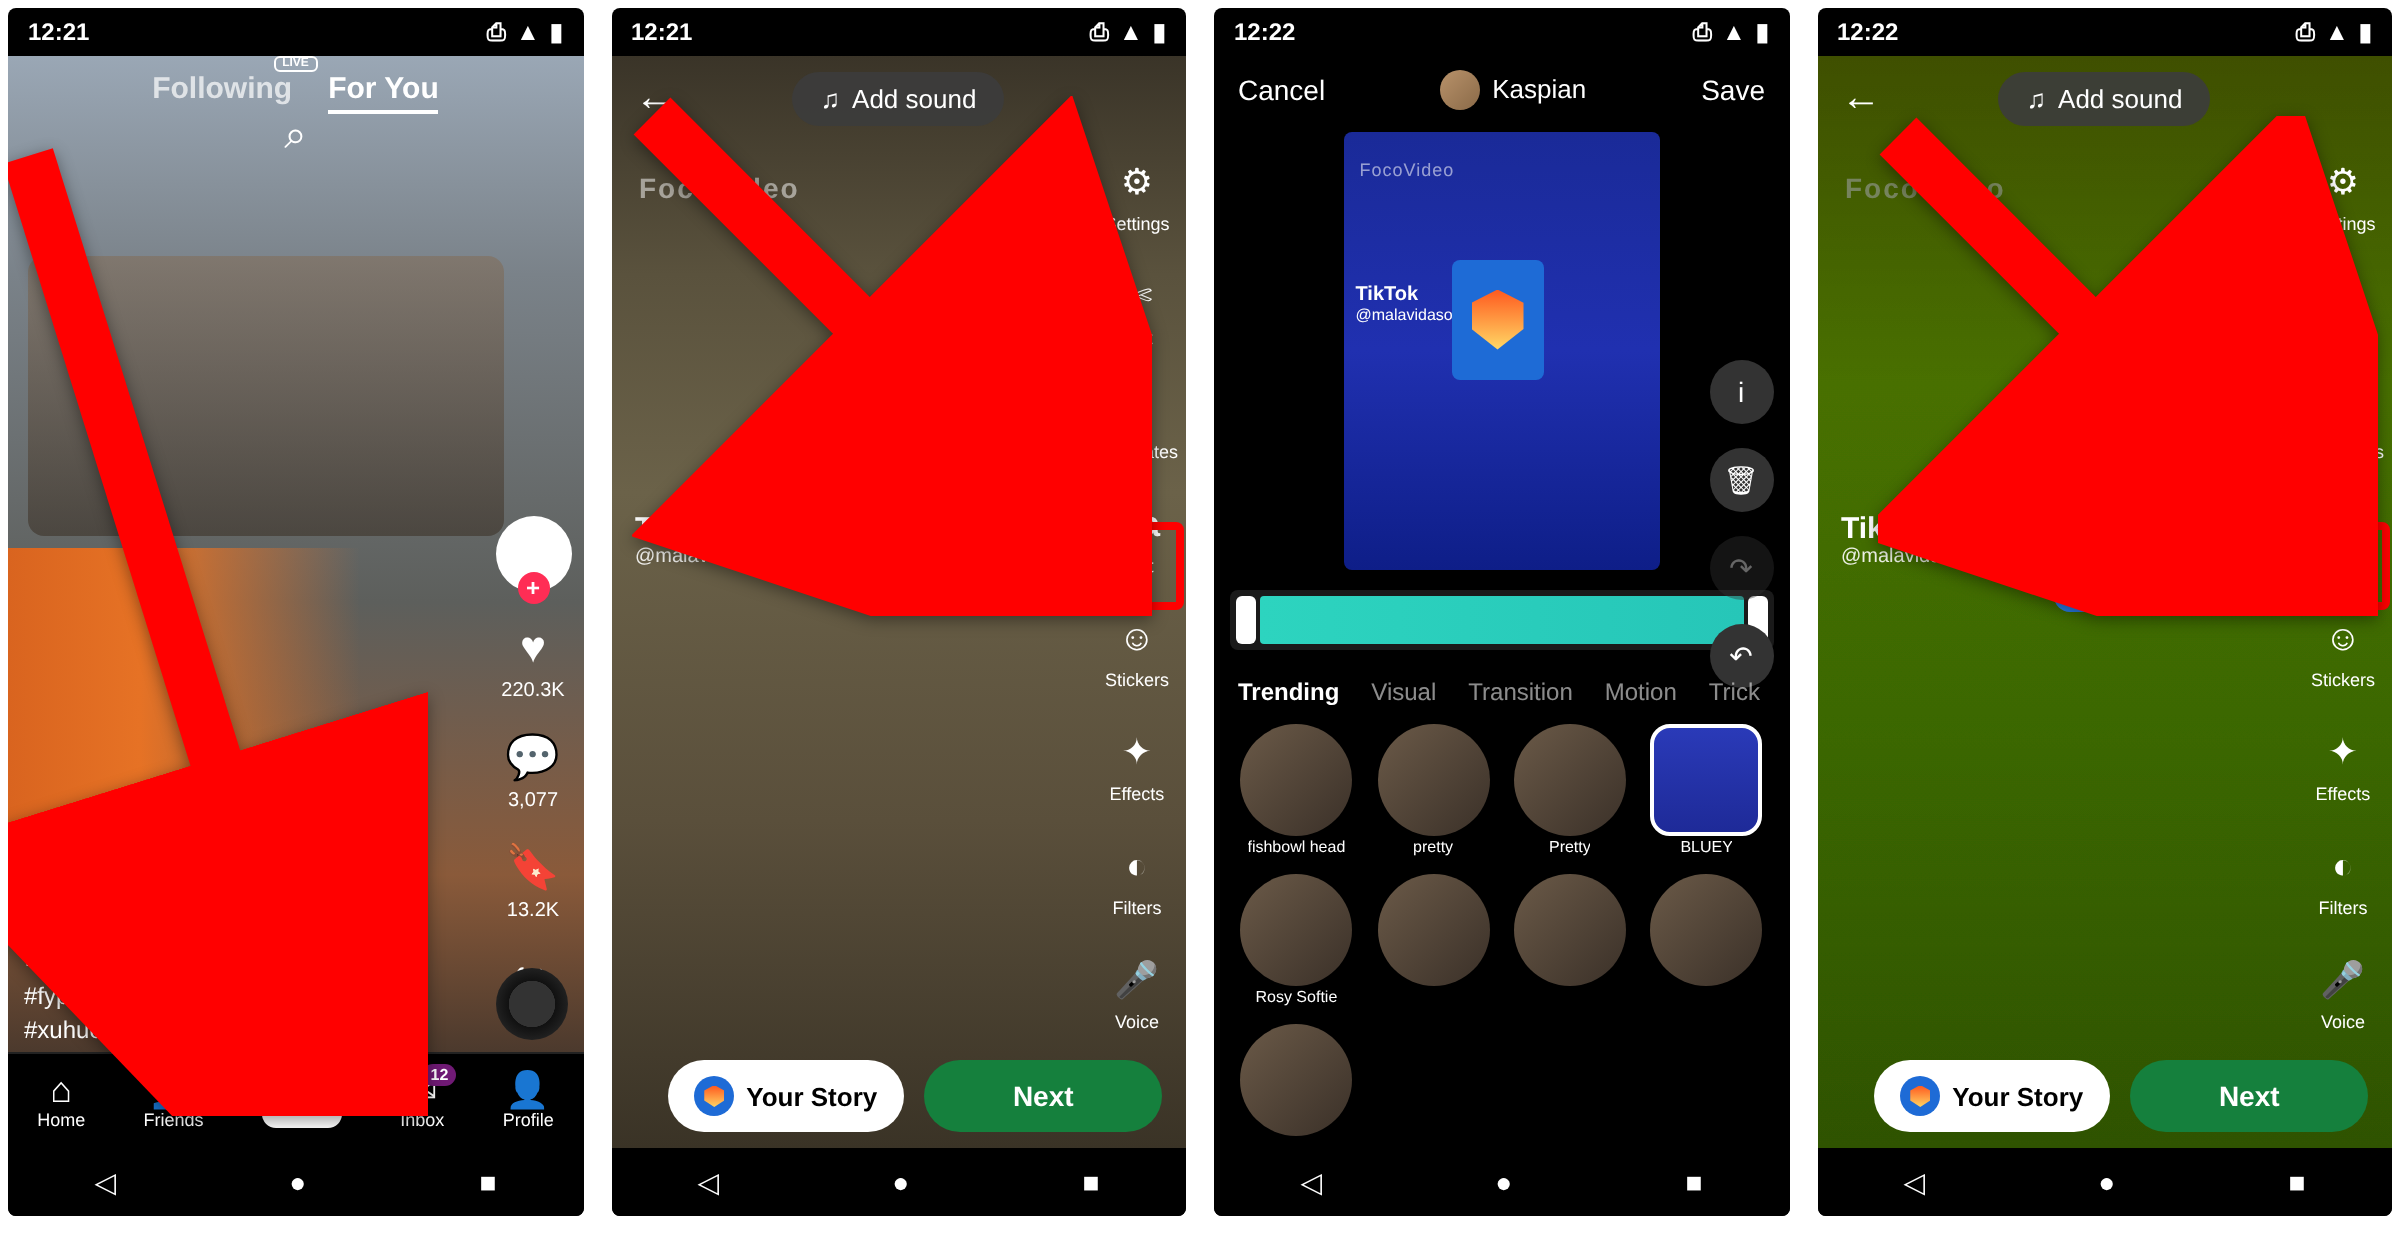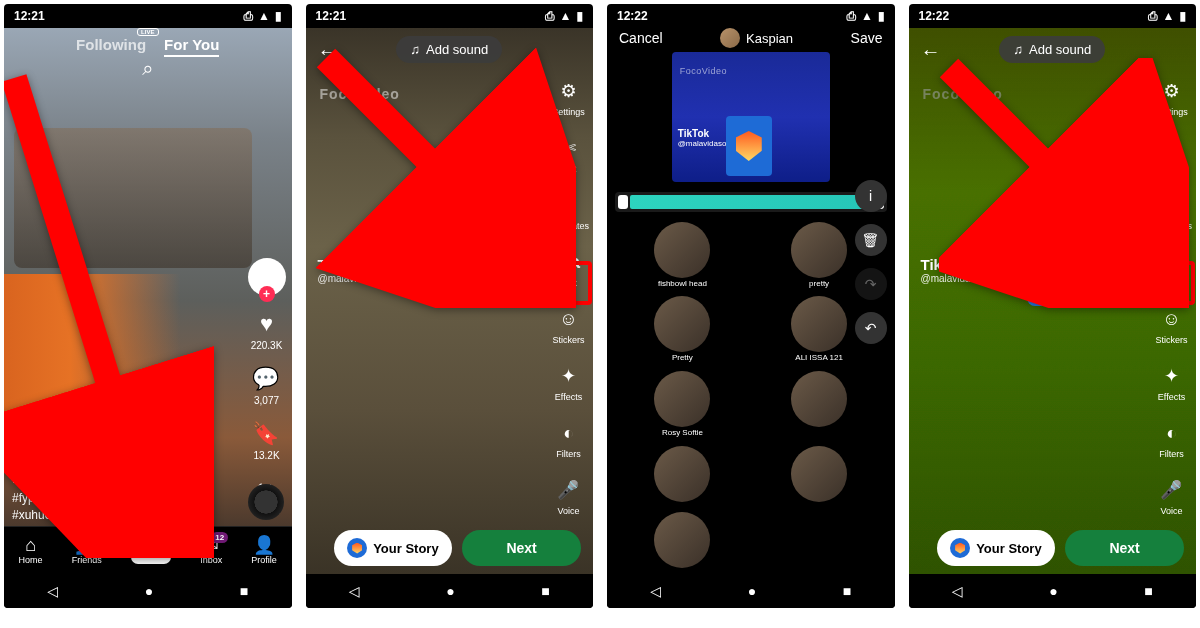--- a/index.html
+++ b/index.html
@@ -78,21 +78,21 @@
 .preview .pv-card { position:absolute; left:54px; top:64px; width:46px; height:60px; background:#1e6bd6; border-radius:4px; display:flex; flex-direction:column; align-items:center; justify-content:center; }
 .preview .pv-card .pv-shield { width:26px; height:30px; background:linear-gradient(180deg,#ff5a1f,#ffd966); clip-path:polygon(50% 0%,100% 22%,100% 66%,50% 100%,0% 66%,0% 22%); }
 .side-tools { position:absolute; right:8px; top:152px; display:flex; flex-direction:column; gap:12px; }
 .stool { width:32px; height:32px; border-radius:50%; background:#333; display:flex; align-items:center; justify-content:center; font-size:14px; }
 .timeline { margin:10px 8px 6px; height:34px; background:#1a1a1a; border-radius:4px; display:flex; align-items:center; padding:3px; gap:2px; }
 .tl-handle { width:10px; height:100%; background:#fff; border-radius:3px; }
 .tl-track { flex:1; height:100%; background:linear-gradient(90deg,#2dd4bf,#26c6b8); border-radius:2px; }
 .fx-tabs { display:flex; gap:16px; padding:8px 12px; font-size:12px; overflow:hidden; }
 .fx-tab-active { font-weight:700; }
 .fx-tab-inactive { opacity:0.55; }
-.fx-grid { padding:4px 10px; display:grid; grid-template-columns:repeat(2,1fr); gap:8px 6px; }
+.fx-grid { padding:4px 10px; display:grid; grid-template-columns:repeat(4,1fr); gap:8px 6px; }
 .fx-item { display:flex; flex-direction:column; align-items:center; gap:2px; }
 .fx-thumb { width:56px; height:56px; border-radius:50%; background:linear-gradient(135deg,#6b5a48,#3a3028); }
 .fx-thumb.sel { border:2px solid #fff; background:linear-gradient(180deg,#2a3ab8,#1e2a98); border-radius:10px; }
 .fx-label { font-size:8px; text-align:center; line-height:1.1; max-width:60px; overflow:hidden; }
 </style>
 </head>
 <body>
 
 <div class="phone">
   <div class="statusbar">
@@ -301,36 +301,43 @@
       <div class="stool">i</div>
       <div class="stool">🗑</div>
       <div class="stool" style="opacity:0.4;">↷</div>
       <div class="stool">↶</div>
     </div>
     <div class="timeline">
       <div class="tl-handle"></div>
       <div class="tl-track"></div>
       <div class="tl-handle"></div>
     </div>
+    <div class="fx-tabs">
+      <span class="fx-tab-active">Trending</span>
+      <span class="fx-tab-inactive">Visual</span>
+      <span class="fx-tab-inactive">Transition</span>
+      <span class="fx-tab-inactive">Motion</span>
+      <span class="fx-tab-inactive">Trick</span>
+    </div>
     <div class="fx-grid" id="fx-grid">
         <div class="fx-item">
           <div class="fx-thumb"></div>
           <div class="fx-label">fishbowl head</div>
         </div>
         <div class="fx-item">
           <div class="fx-thumb"></div>
           <div class="fx-label">pretty</div>
         </div>
         <div class="fx-item">
           <div class="fx-thumb"></div>
           <div class="fx-label">Pretty</div>
         </div>
         <div class="fx-item">
-          <div class="fx-thumb"></div>
-          <div class="fx-label">ALI ISSA 121</div>
+          <div class="fx-thumb sel"></div>
+          <div class="fx-label">BLUEY</div>
         </div>
         <div class="fx-item">
           <div class="fx-thumb"></div>
           <div class="fx-label">Rosy Softie</div>
         </div>
         <div class="fx-item">
           <div class="fx-thumb"></div>
           <div class="fx-label"></div>
         </div>
         <div class="fx-item">

